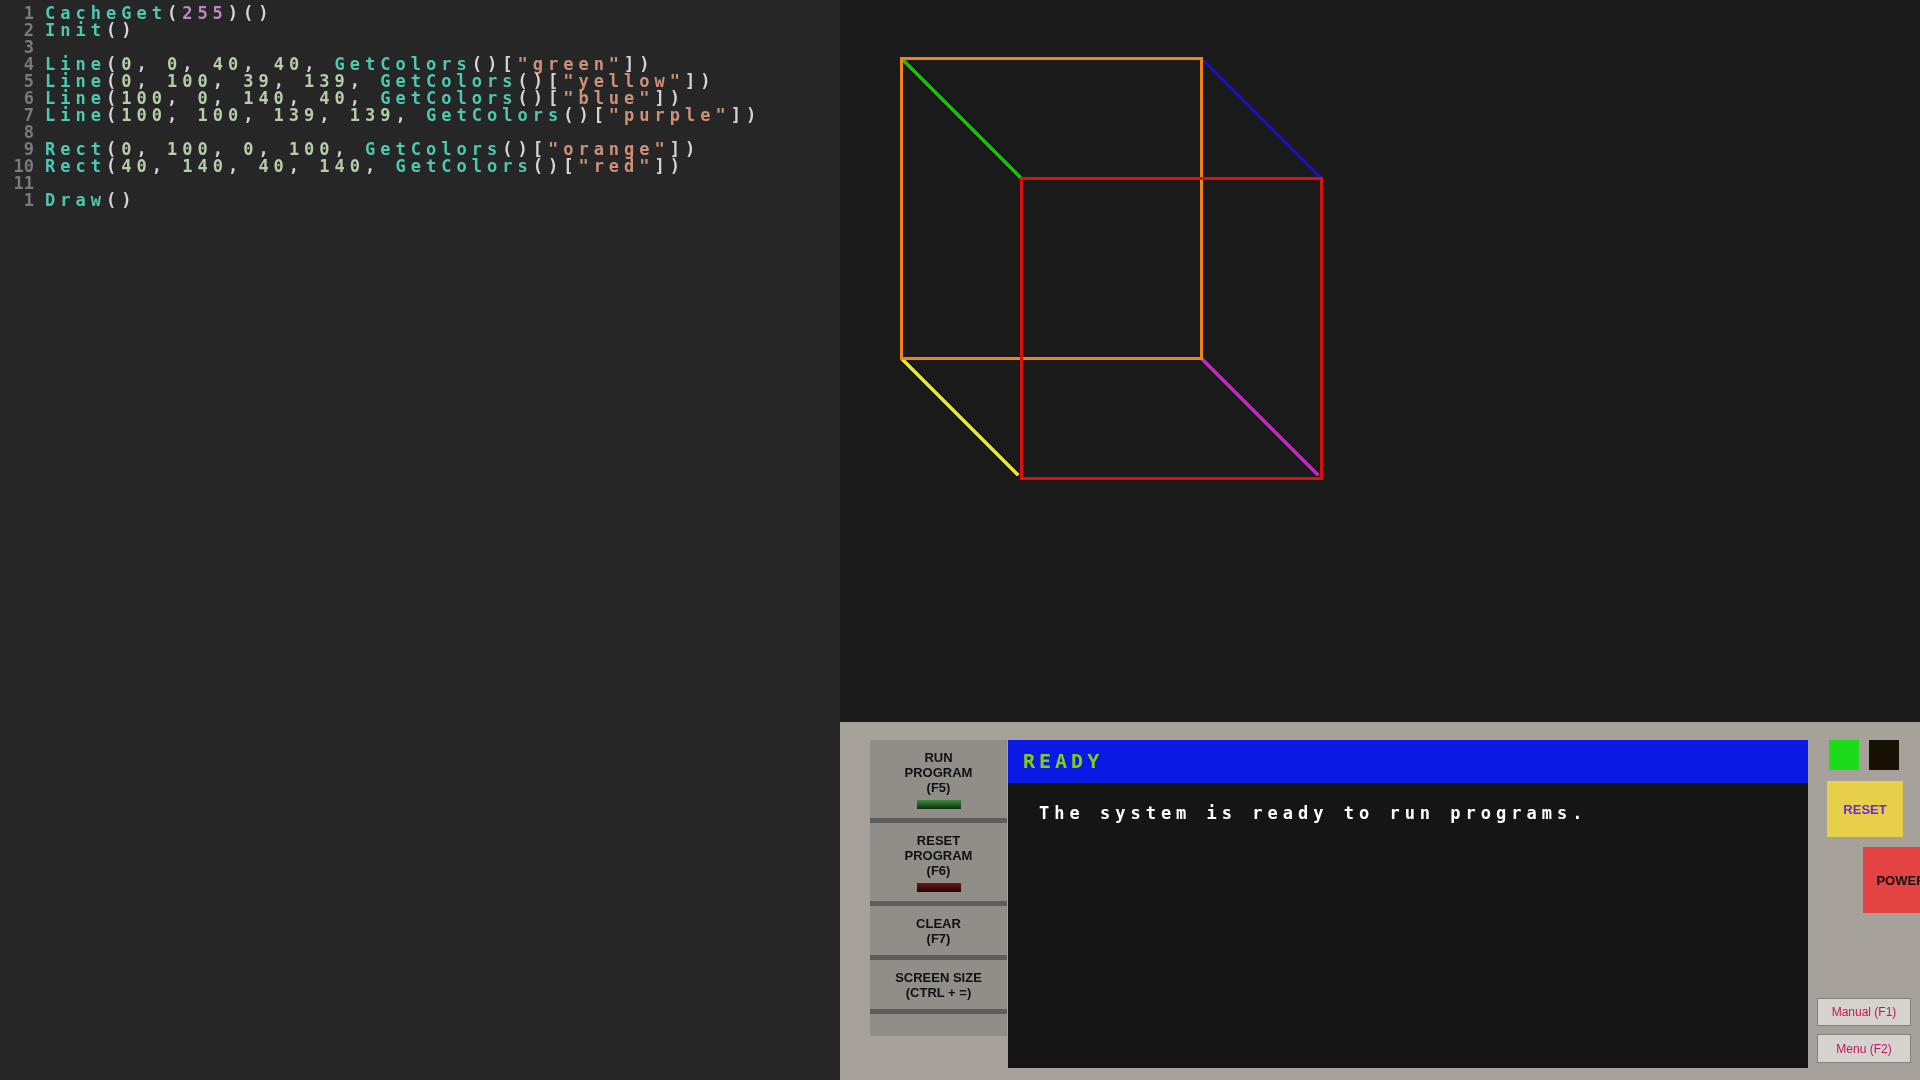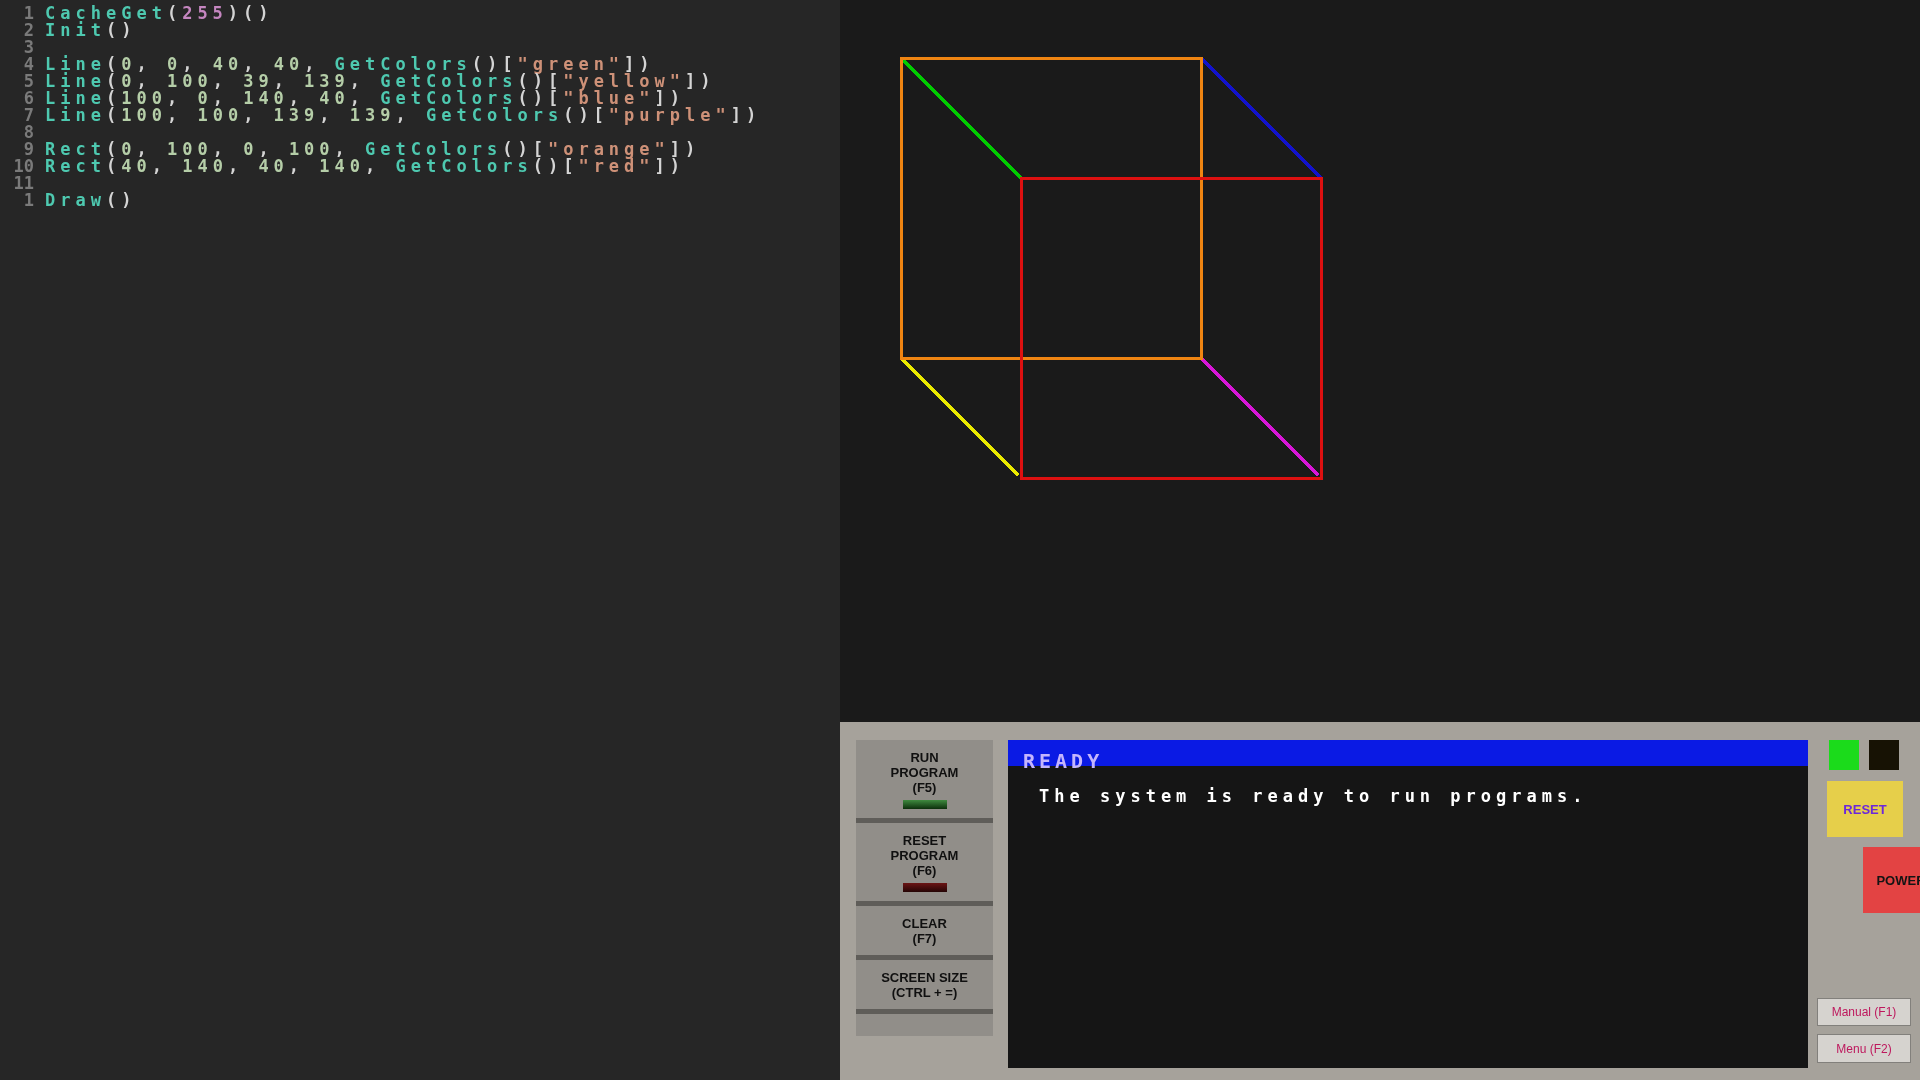--- a/index.html
+++ b/index.html
@@ -16,31 +16,31 @@
   .tok-str { color:#ce9178; }
   .tok-pun { color:#d4d4d4; }
 
   
   .screen { position:absolute; left:840px; top:0; width:1080px; height:722px; background:#1a1a1a; }
   .screen svg { position:absolute; left:60px; top:57px; }
 
   
   .control-panel { position:absolute; left:840px; top:722px; width:1080px; height:358px; background:#a6a29b; }
 
-  .btn-col { position:absolute; left:16px; top:18px; width:137px; background:#5f5d59; }
+  .btn-col { position:absolute; left:30px; top:18px; width:137px; background:#5f5d59; }
   .panel-btn { width:137px; background:#918e89; color:#101010; font:bold 13px "Liberation Sans",sans-serif;
                display:flex; flex-direction:column; align-items:center; justify-content:center; text-align:center;
                margin-bottom:5px; line-height:15px; cursor:pointer; }
   .panel-btn.tall { height:78px; }
   .panel-btn.mid { height:49px; }
   .panel-btn.blank { height:22px; margin-bottom:0; }
   .btn-led { width:44px; height:9px; margin-top:5px; }
 
   .status { position:absolute; left:168px; top:18px; width:800px; height:328px; background:#151515; }
-  .status-header { height:26px; background:#0a1ae4; color:#c4b5fd; font:bold 20px "DejaVu Sans Mono",monospace;
+  .status-header { height:43px; background:#0a1ae4; color:#84cc16; font:bold 20px "DejaVu Sans Mono",monospace;
                    letter-spacing:4px; line-height:43px; padding-left:15px; }
   .status-body { padding:20px 10px 0 31px; color:#ffffff; font:bold 17px "DejaVu Sans Mono",monospace; letter-spacing:5px; }
 
   .led { position:absolute; top:18px; width:30px; height:30px; }
   .led-0 { left:989px; }
   .led-1 { left:1029px; }
 
   .reset-btn { position:absolute; left:987px; top:59px; width:76px; height:56px; border:none;
                font:bold 13px "Liberation Sans",sans-serif; color:#6d28d9; cursor:pointer; }
   .power-btn { position:absolute; left:987px; top:125px; width:76px; height:66px; border:none;

